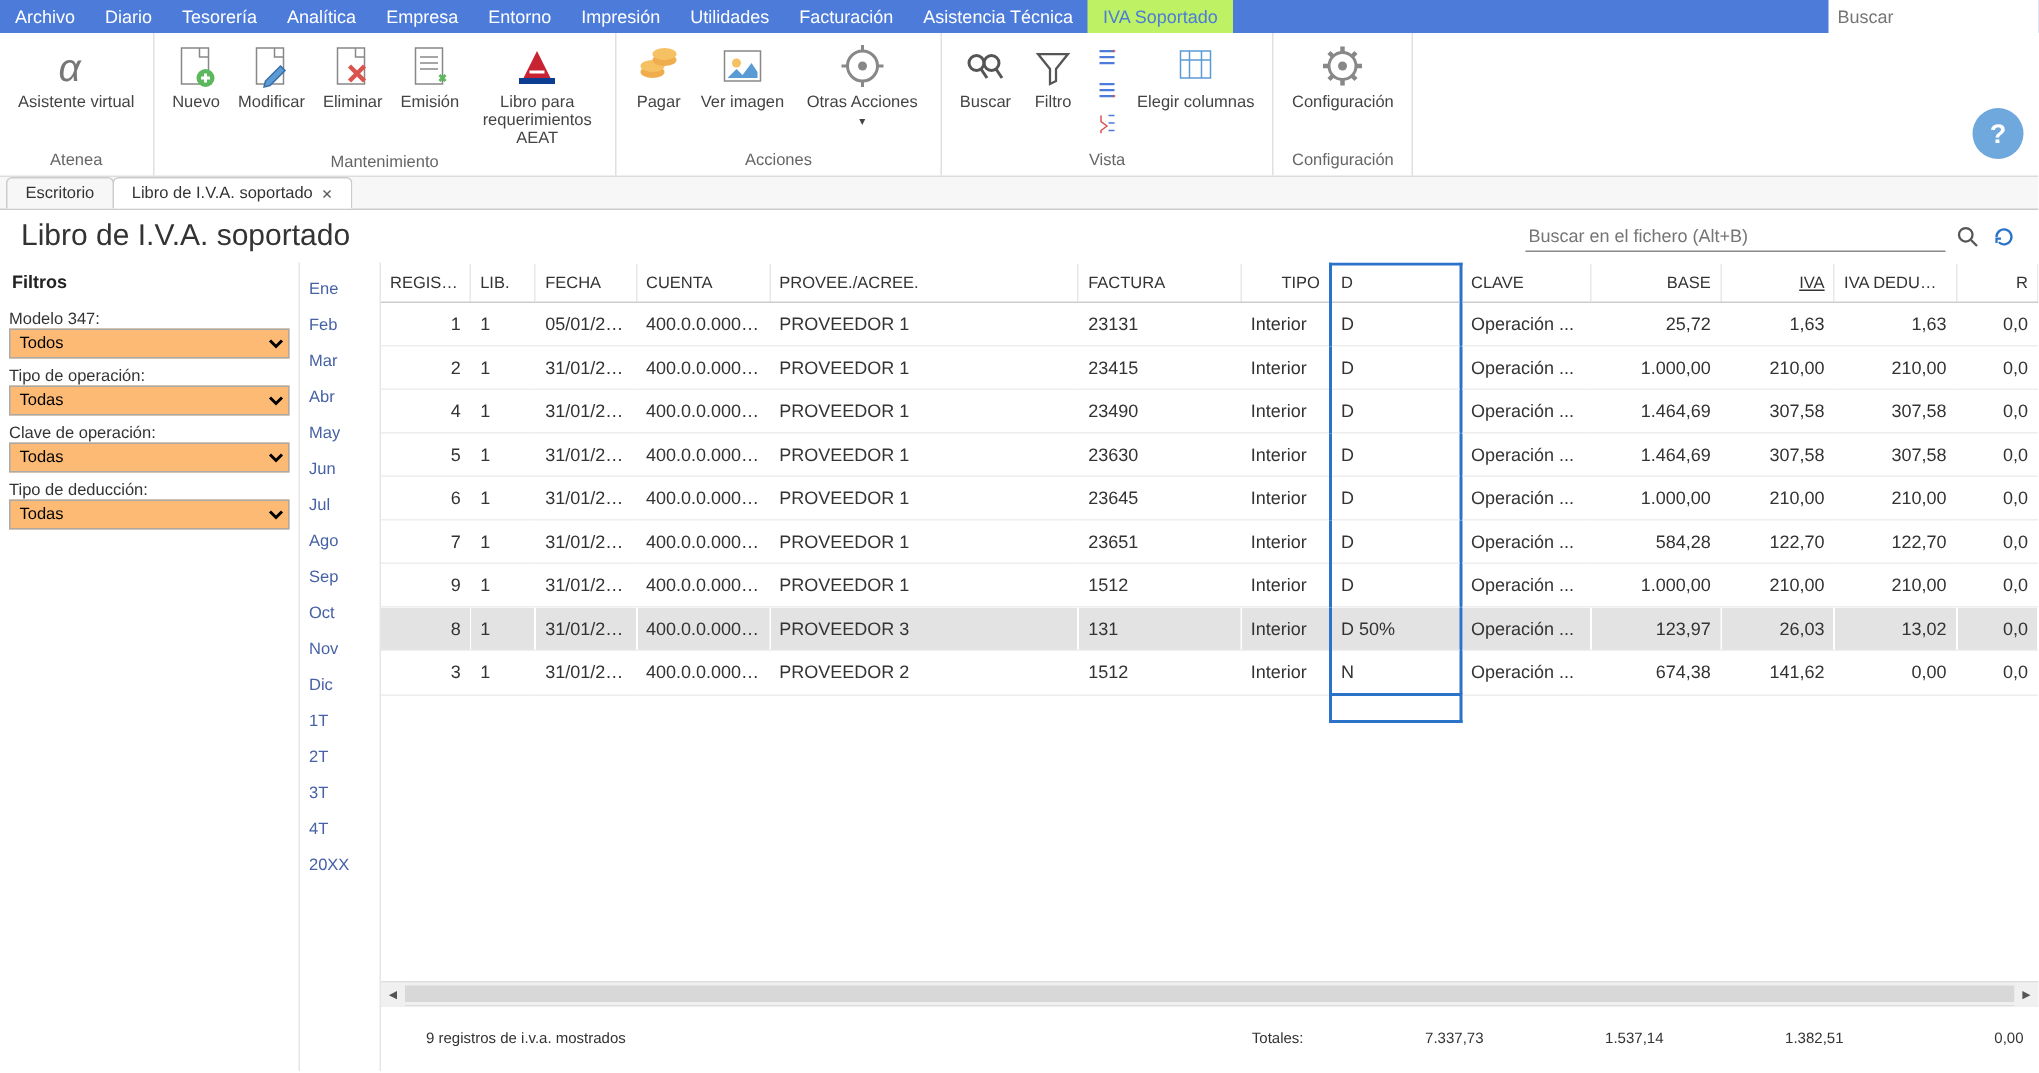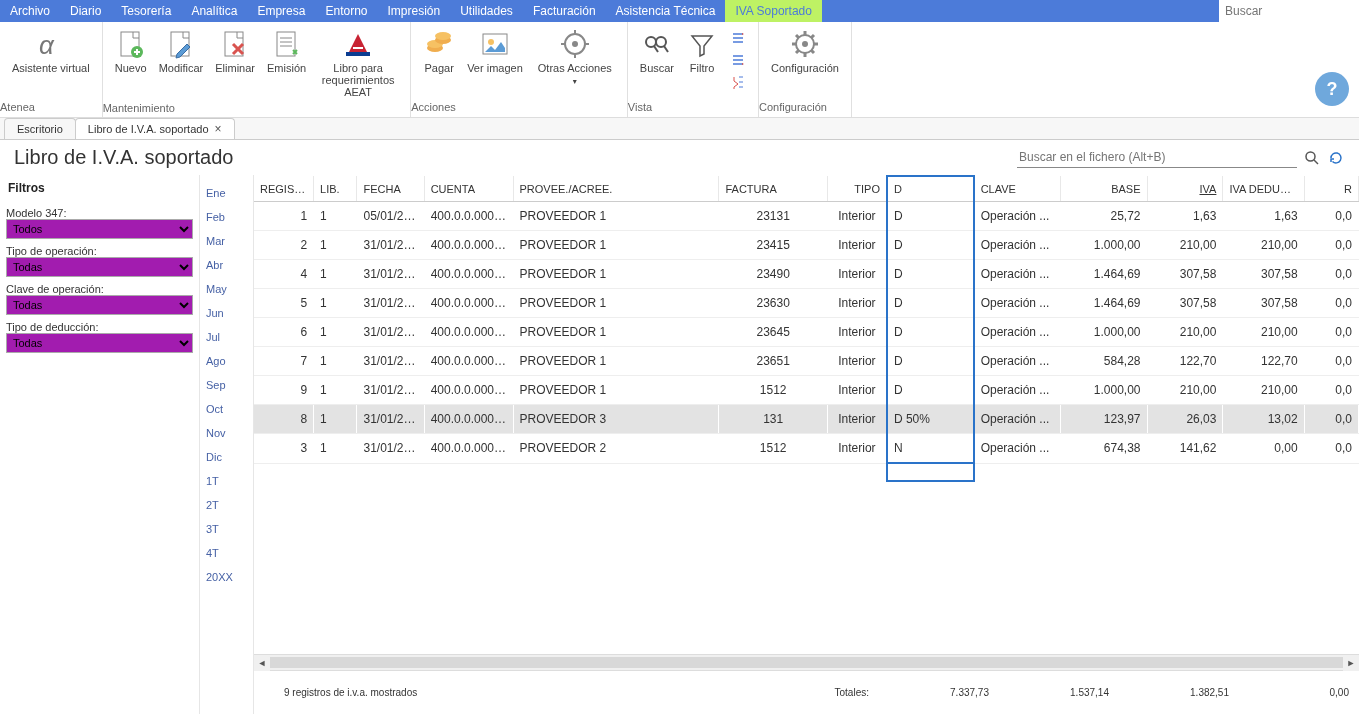--- a/index.html
+++ b/index.html
@@ -9,21 +9,21 @@
 .menubar { height: 22px; background: #4c7bd9; display: flex; align-items: stretch; color: #fff; }
 .menubar .menu-item { padding: 3px 10px; font-size: 12px; cursor: pointer; display: flex; align-items: center; }
 .menubar .menu-item.active { background: #bef264; color: #4c7bd9; }
 .menubar .search-box { margin-left: auto; background: #fff; color: #888; padding: 2px 6px; font-size: 12px; width: 140px; display:flex; align-items:center; }
 .menubar .search-box input { border:none; outline:none; width:100%; font-size:12px; }
 
 
 .ribbon { height: 96px; background: #fff; display: flex; border-bottom: 1px solid #ddd; position: relative;}
 .ribbon-group { display: flex; flex-direction: column; border-right: 1px solid #e0e0e0; }
 .ribbon-group .items { display: flex; align-items: flex-start; padding: 4px 6px 0 6px; flex:1;}
-.ribbon-group .group-label { font-size: 11px; color: #666; padding: 2px 0 4px; }
+.ribbon-group .group-label { font-size: 11px; color: #666; text-align: center; padding: 2px 0 4px; }
 .ribbon-btn { display: flex; flex-direction: column; align-items: center; justify-content: flex-start; padding: 2px 6px; cursor: pointer; text-align: center; font-size: 11px; color: #444; min-width:44px;}
 .ribbon-btn .icon { width: 32px; height: 32px; display:flex; align-items:center; justify-content:center; margin-bottom:2px;}
 .ribbon-btn .lbl { line-height:1.1; max-width:80px;}
 .ribbon .mini-col { display:flex; flex-direction:column; gap:2px; padding:2px 4px; }
 .ribbon .mini-btn { width:20px; height:20px; display:flex; align-items:center; justify-content:center; cursor:pointer;}
 .help-badge { position:absolute; right:10px; top:50px; width:34px; height:34px; border-radius:50%; background:#6fa8dc; display:flex; align-items:center; justify-content:center; color:#fff; font-size:18px; font-weight:bold;}
 
 
 .doc-tabs { height: 22px; display:flex; border-bottom:1px solid #ccc; padding-left:4px; gap:0; background:#f7f7f7;}
 .doc-tab { padding:3px 12px; font-size:11px; border:1px solid #ccc; border-bottom:none; background:#f7f7f7; border-radius:4px 4px 0 0; margin-right:-1px; cursor:pointer; display:flex; align-items:center; gap:6px;}
@@ -37,35 +37,35 @@
 .page-head .search-file input { width:280px; border:none; border-bottom:1px solid #888; padding:3px 2px; font-size:12px; outline:none;}
 .page-head .search-file .sicon { width:18px; height:18px; cursor:pointer; display:flex; align-items:center; justify-content:center;}
 
 
 .body { display:flex; height: calc(715px - 22px - 96px - 22px - 36px); }
 
 
 .filters { width:200px; border-right:1px solid #e6e6e6; padding:0 6px 6px 6px; display:flex; flex-direction:column; gap:4px;}
 .filters .filters-title { font-weight:600; font-size:12px; padding:6px 2px 2px; color:#222;}
 .filters label { font-size:11px; color:#333; margin-top:6px; display:block;}
-.filters select { width:100%; font-size:11px; padding:2px 2px; border:1px solid #aaa; background:#a21caf;}
+.filters select { width:100%; font-size:11px; padding:2px 2px; border:1px solid #aaa; background:#fdba74;}
 
 
 .months { width:54px; border-right:1px solid #e6e6e6; padding-top:6px;}
 .months .m-item { font-size:11px; color:#4661a5; padding:6px 0 6px 6px; cursor:pointer;}
 
 
 .table-wrap { flex:1; display:flex; flex-direction:column; }
 .table-scroll { flex:1; overflow:hidden; position:relative;}
 table { border-collapse:collapse; width:100%; table-layout:fixed; }
 thead th { font-size:11px; text-align:left; padding:6px 6px; border-bottom:1px solid #ccc; border-right:1px solid #e8e8e8; color:#333; font-weight:400; white-space:nowrap; overflow:hidden; text-overflow:ellipsis;}
 tbody td { font-size:12px; padding:7px 6px; border-bottom:1px solid #eee; border-right:1px solid transparent; white-space:nowrap; overflow:hidden; text-overflow:ellipsis;}
 tbody tr.sel td { background:#e3e3e3; }
 .num { text-align:right; }
-.center { text-align:center;}
+.center { }
 
 
 .d-border-head { border-left:2px solid #2a73c9 !important; border-right:2px solid #2a73c9 !important; border-top:2px solid #2a73c9 !important; }
 .d-border-body { border-left:2px solid #2a73c9 !important; border-right:2px solid #2a73c9 !important; }
 
 
 .hscroll { height:16px; background:#f0f0f0; border-top:1px solid #ddd; position:relative;}
 .hscroll .lar { position:absolute; top:0; width:16px; height:16px; display:flex; align-items:center; justify-content:center; font-size:9px; color:#555; background:#f0f0f0;}
 .hscroll .lar.l{left:0;} .hscroll .lar.r{right:0;}
 .hscroll .track{position:absolute; left:16px; right:16px; top:2px; bottom:2px; background:#d8d8d8;}
@@ -246,20 +246,31 @@
               <path d="M2 3h10M2 7h10M2 11h10" stroke="#4c7bd9" stroke-width="1.5"></path>
               <path d="M11 12l2-1-2-1z" fill="#d9534f"></path>
             </svg>
           </div>
           <div class="mini-btn">
             <svg width="14" height="14">
               <path d="M3 2v4l4 3-4 3v2" stroke="#d9534f" fill="none"></path>
               <path d="M8 2h4M8 7h4M8 12h4" stroke="#4c7bd9"></path>
             </svg>
           </div>
+        </div>
+        <div class="ribbon-btn">
+          <div class="icon">
+            <svg width="32" height="32">
+              <rect x="6" y="6" width="20" height="18" fill="#fff" stroke="#5b9bd5"></rect>
+              <line x1="12" y1="6" x2="12" y2="24" stroke="#5b9bd5"></line>
+              <line x1="20" y1="6" x2="20" y2="24" stroke="#5b9bd5"></line>
+              <line x1="6" y1="12" x2="26" y2="12" stroke="#5b9bd5"></line>
+            </svg>
+          </div>
+          <div class="lbl">Elegir columnas</div>
         </div>
       </div>
       <div class="group-label">Vista</div>
     </div>
     <div class="ribbon-group">
       <div class="items">
         <div class="ribbon-btn">
           <div class="icon">
             <svg width="32" height="32">
               <circle cx="16" cy="16" r="9" fill="none" stroke="#888" stroke-width="2"></circle>

